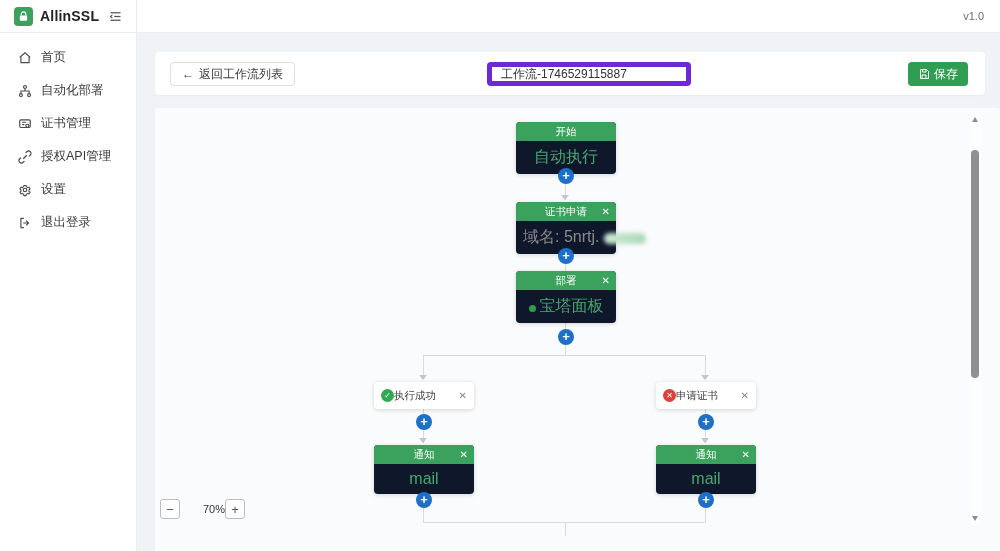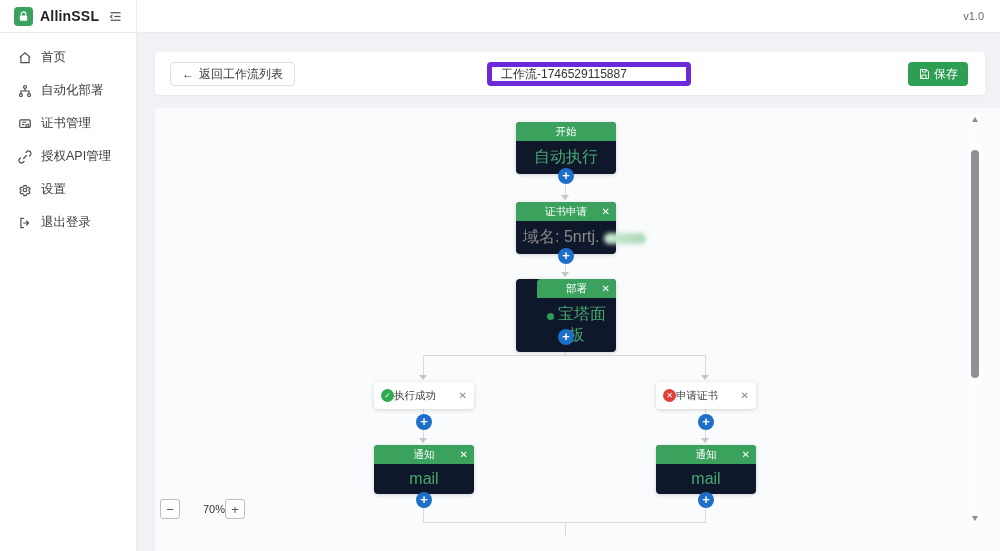--- a/index.html
+++ b/index.html
@@ -207,21 +207,21 @@
           <span class="node-close">✕</span>
         </div>
         <div class="node-body left">
           <span>域名: 5nrtj.</span>
           <span class="blur-blob"></span>
         </div>
       </div>
 
       <div class="plus-btn" style="left:403px;top:140px;">+</div>
 
-      <div class="flow-node" style="left:361px;top:171px;padding-left:21px;">
+      <div class="flow-node" style="left:361px;top:163px;">
         <div class="node-header">
           <span>部署</span>
           <span class="node-close">✕</span>
         </div>
         <div class="node-body">
           <span class="provider-dot"></span><span>宝塔面板</span>
         </div>
       </div>
 
       <div class="plus-btn" style="left:403px;top:221px;">+</div>

